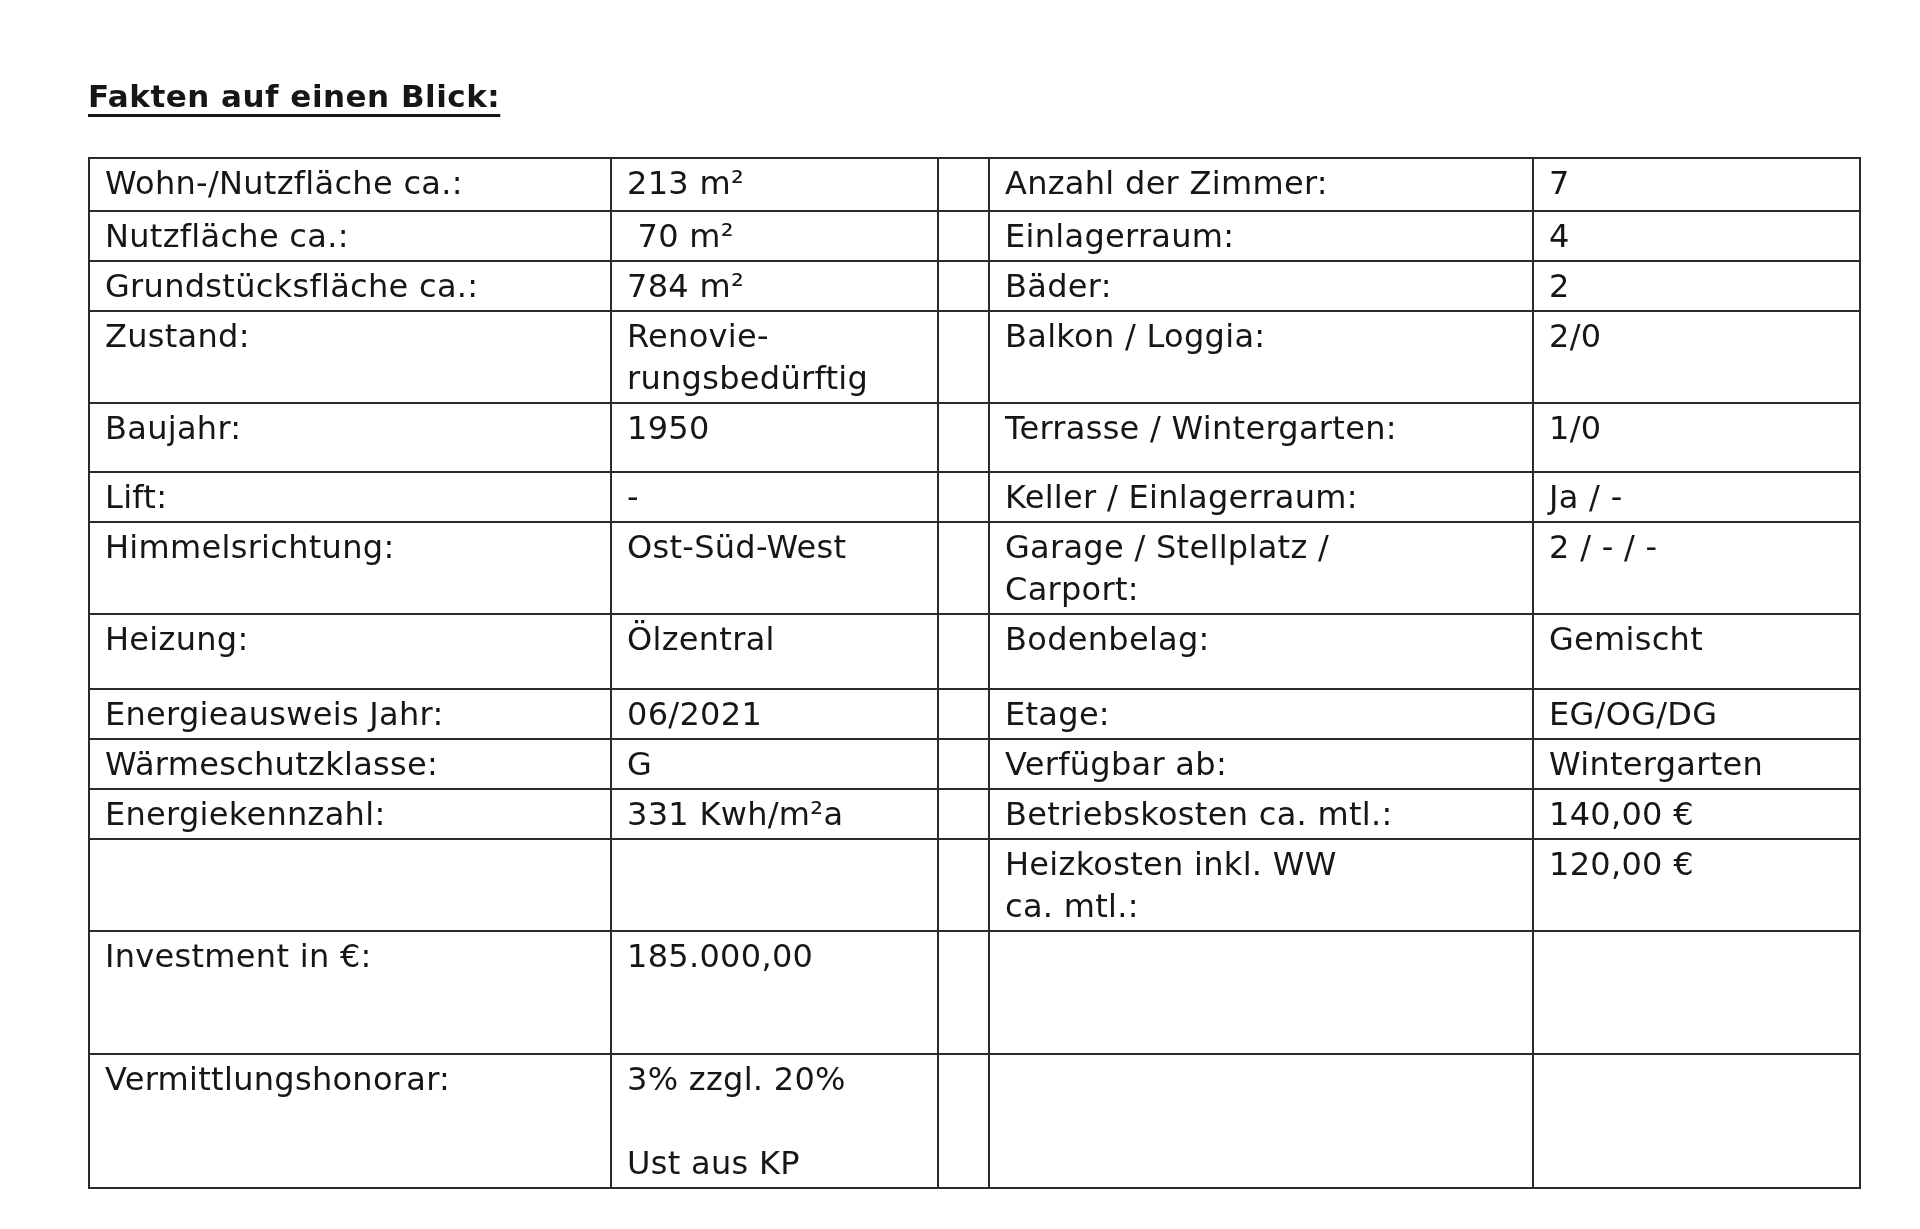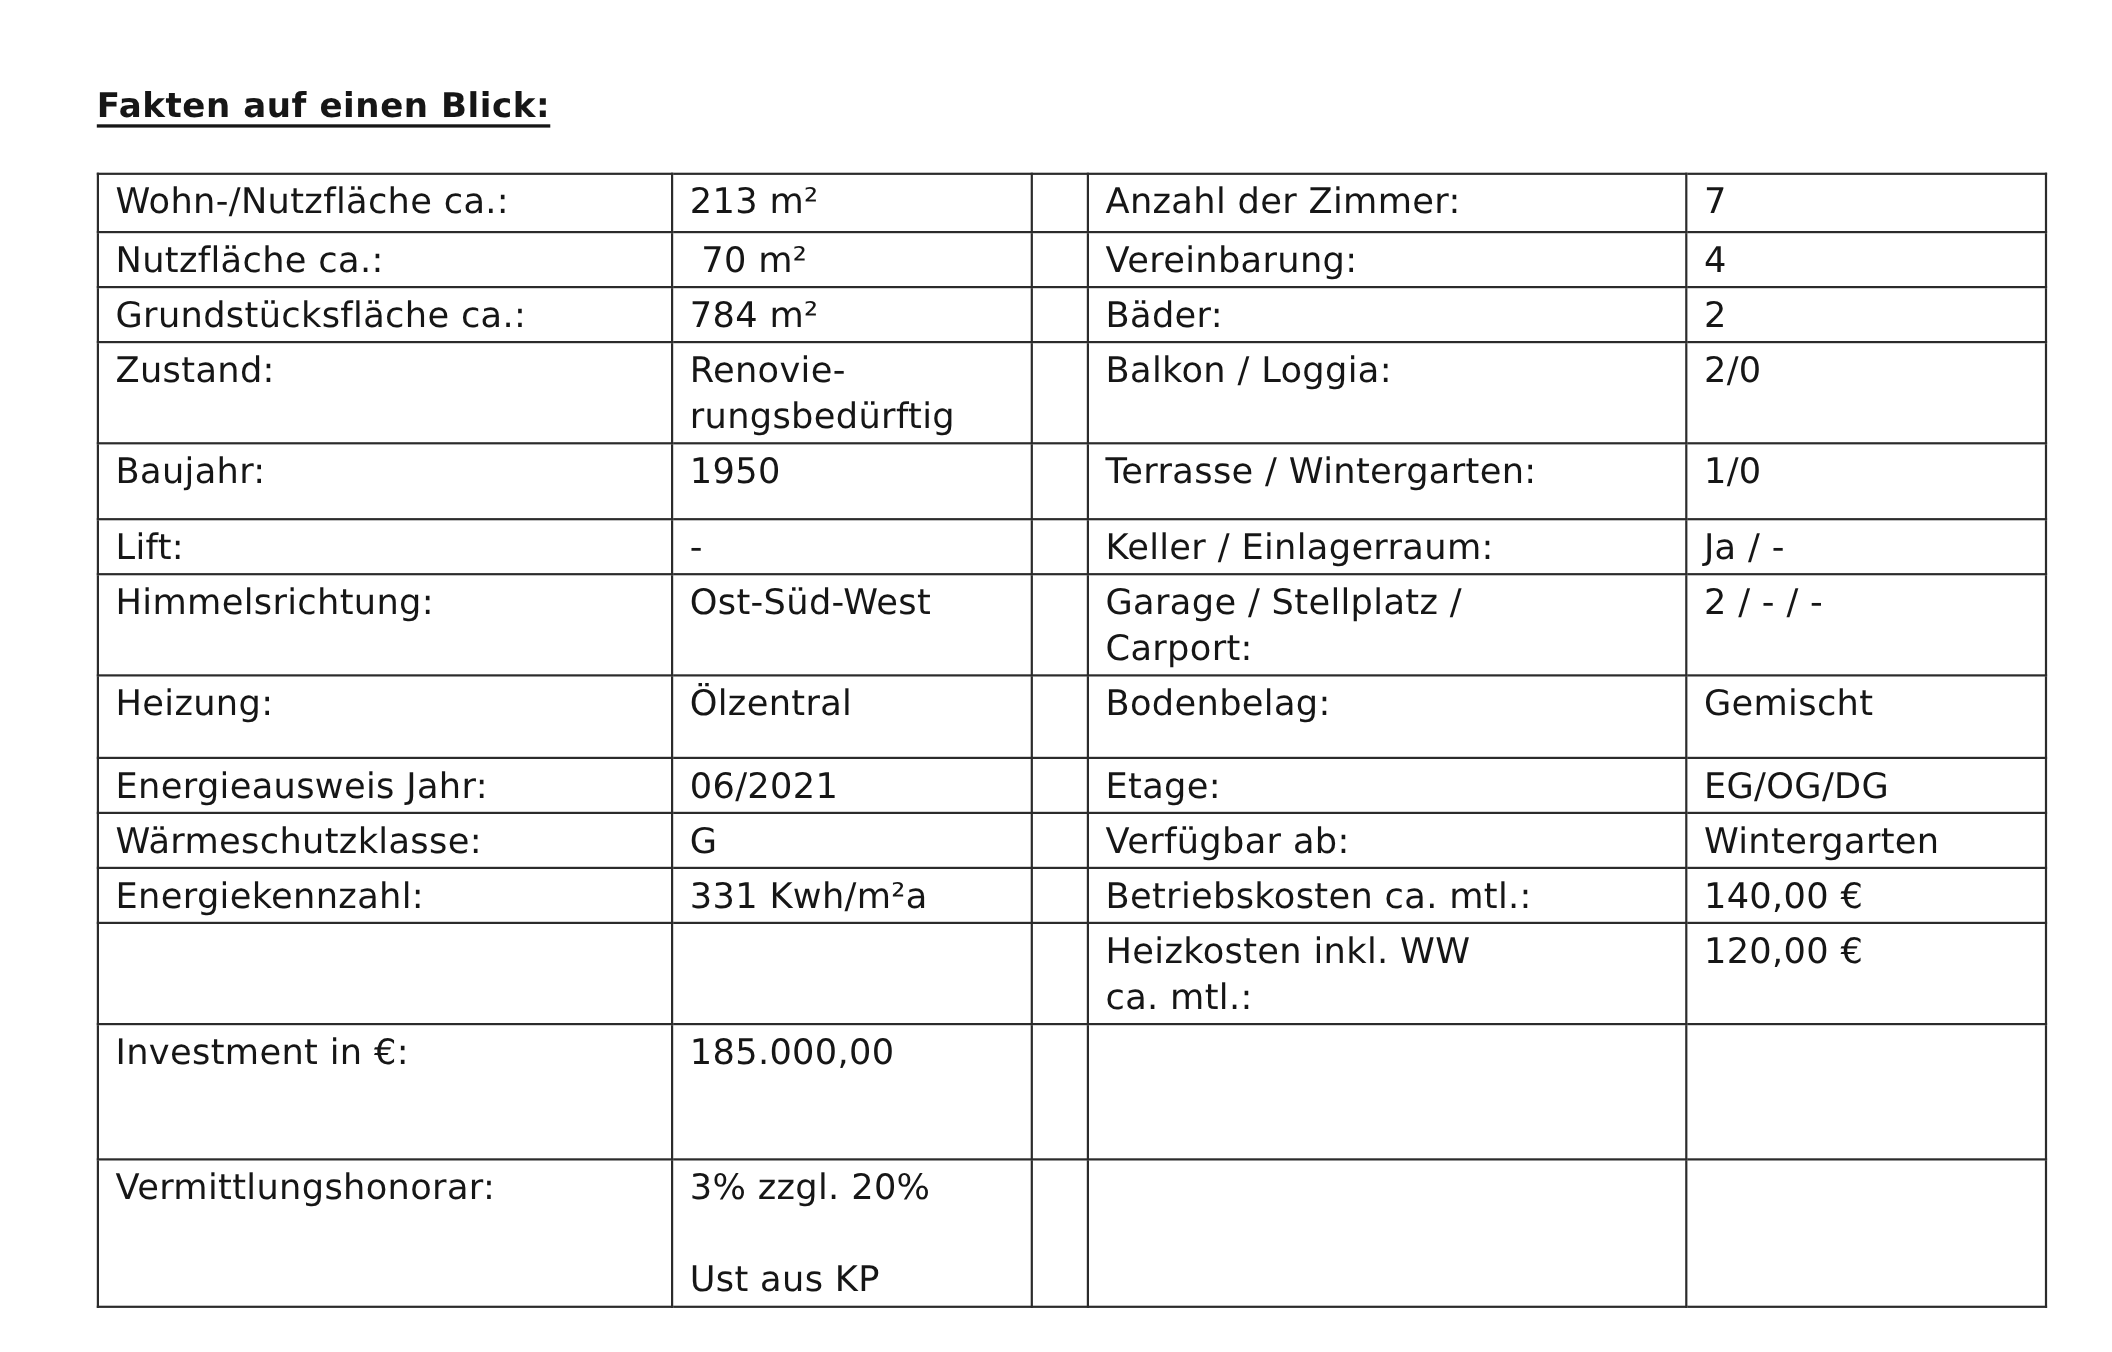--- a/index.html
+++ b/index.html
@@ -76,21 +76,21 @@
         <td>Wohn-/Nutzfläche ca.:</td>
         <td>213 m²</td>
         <td></td>
         <td>Anzahl der Zimmer:</td>
         <td>7</td>
       </tr>
       <tr>
         <td>Nutzfläche ca.:</td>
         <td> 70 m²</td>
         <td></td>
-        <td>Vereinbarung:</td>
+        <td>Einlagerraum:</td>
         <td>4</td>
       </tr>
       <tr>
         <td>Grundstücksfläche ca.:</td>
         <td>784 m²</td>
         <td></td>
         <td>Bäder:</td>
         <td>2</td>
       </tr>
       <tr>

